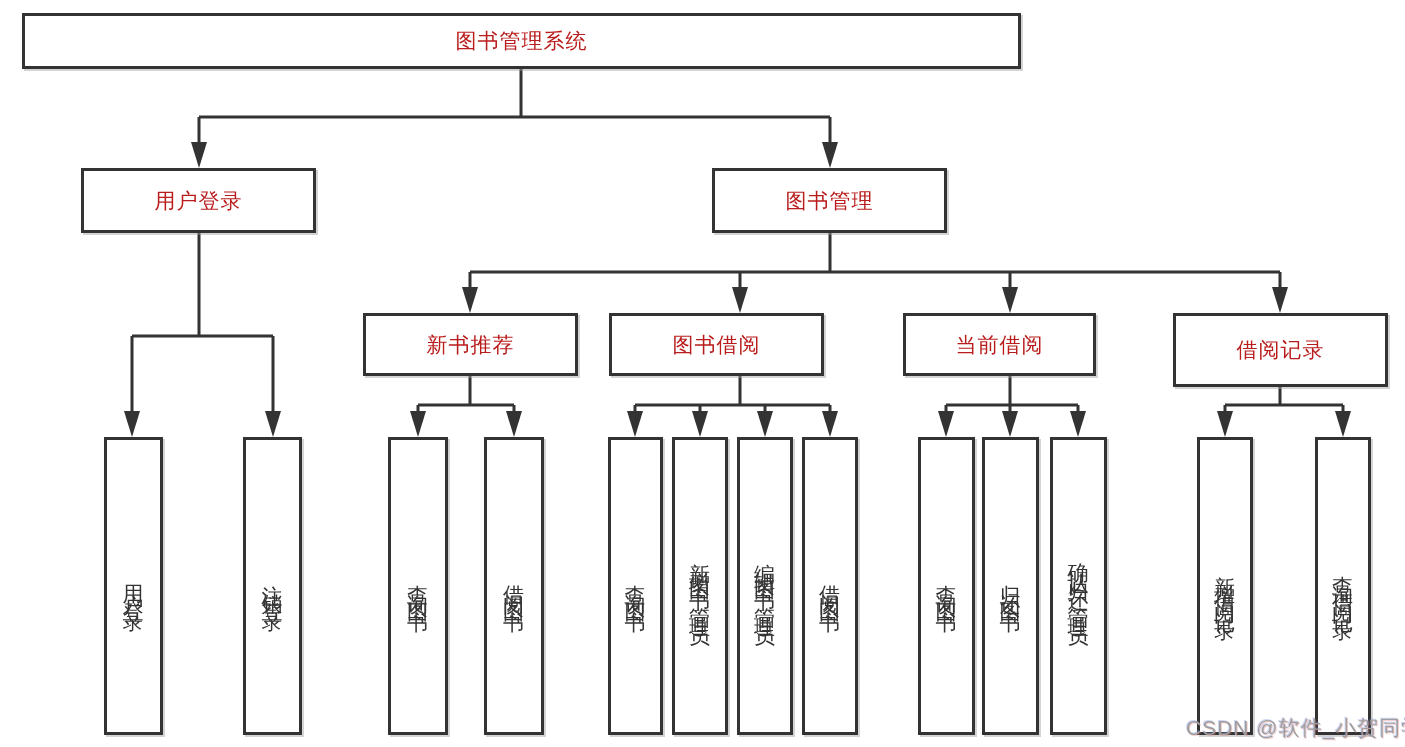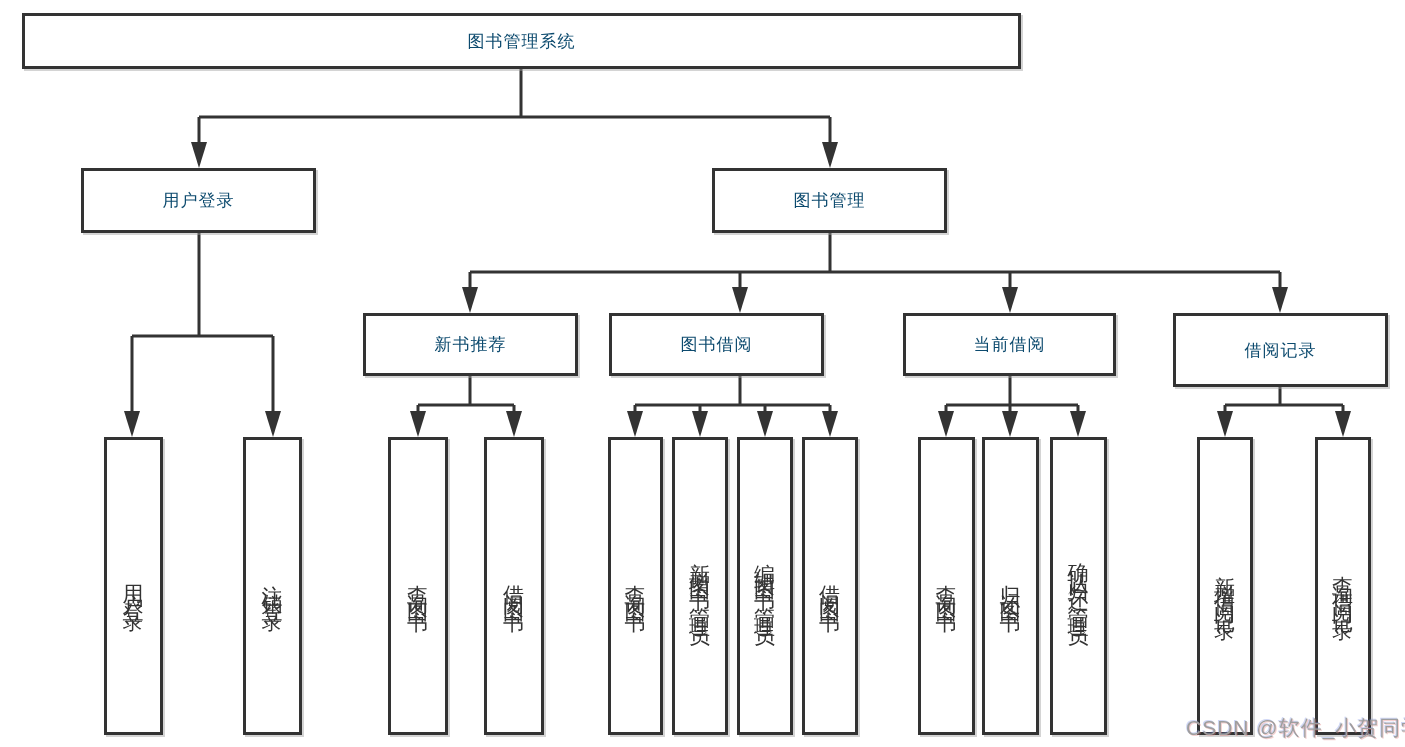--- a/index.html
+++ b/index.html
@@ -20,22 +20,22 @@
   .box {
     position: absolute;
     background: #ffffff;
     border: 3px solid #333333;
     box-shadow: 2px 2px 0 rgba(160,160,160,0.45);
     display: flex;
     align-items: center;
     justify-content: center;
   }
   .hlabel {
-    font-size: 17px;
-    color: #0c4a6e;
+    font-size: 21px;
+    color: #b91c1c;
     letter-spacing: 1px;
     white-space: nowrap;
   }
   .leaf { top: 437px; height: 298px; }
   .vtext {
     writing-mode: vertical-rl;
     text-orientation: mixed;
     font-size: 21px;
     color: #333333;
     letter-spacing: 9px;
@@ -101,21 +101,21 @@
   <div class="box" style="left:363px; top:313px; width:215px; height:63px;">
     <span class="hlabel">新书推荐</span>
   </div>
 
   <div class="box" style="left:712px; top:168px; width:235px; height:65px;">
     <span class="hlabel">图书管理</span>
   </div>
   <div class="box" style="left:609px; top:313px; width:215px; height:63px;">
     <span class="hlabel">图书借阅</span>
   </div>
-  <div class="box" style="left:903px; top:313px; width:213px; height:63px;">
+  <div class="box" style="left:903px; top:313px; width:193px; height:63px;">
     <span class="hlabel">当前借阅</span>
   </div>
   <div class="box" style="left:1173px; top:313px; width:215px; height:74px;">
     <span class="hlabel">借阅记录</span>
   </div>
 
   <div class="box leaf" style="left:104px; width:59px;">
     <span class="vtext">用户登录</span>
   </div>
   <div class="box leaf" style="left:243px; width:59px;">

